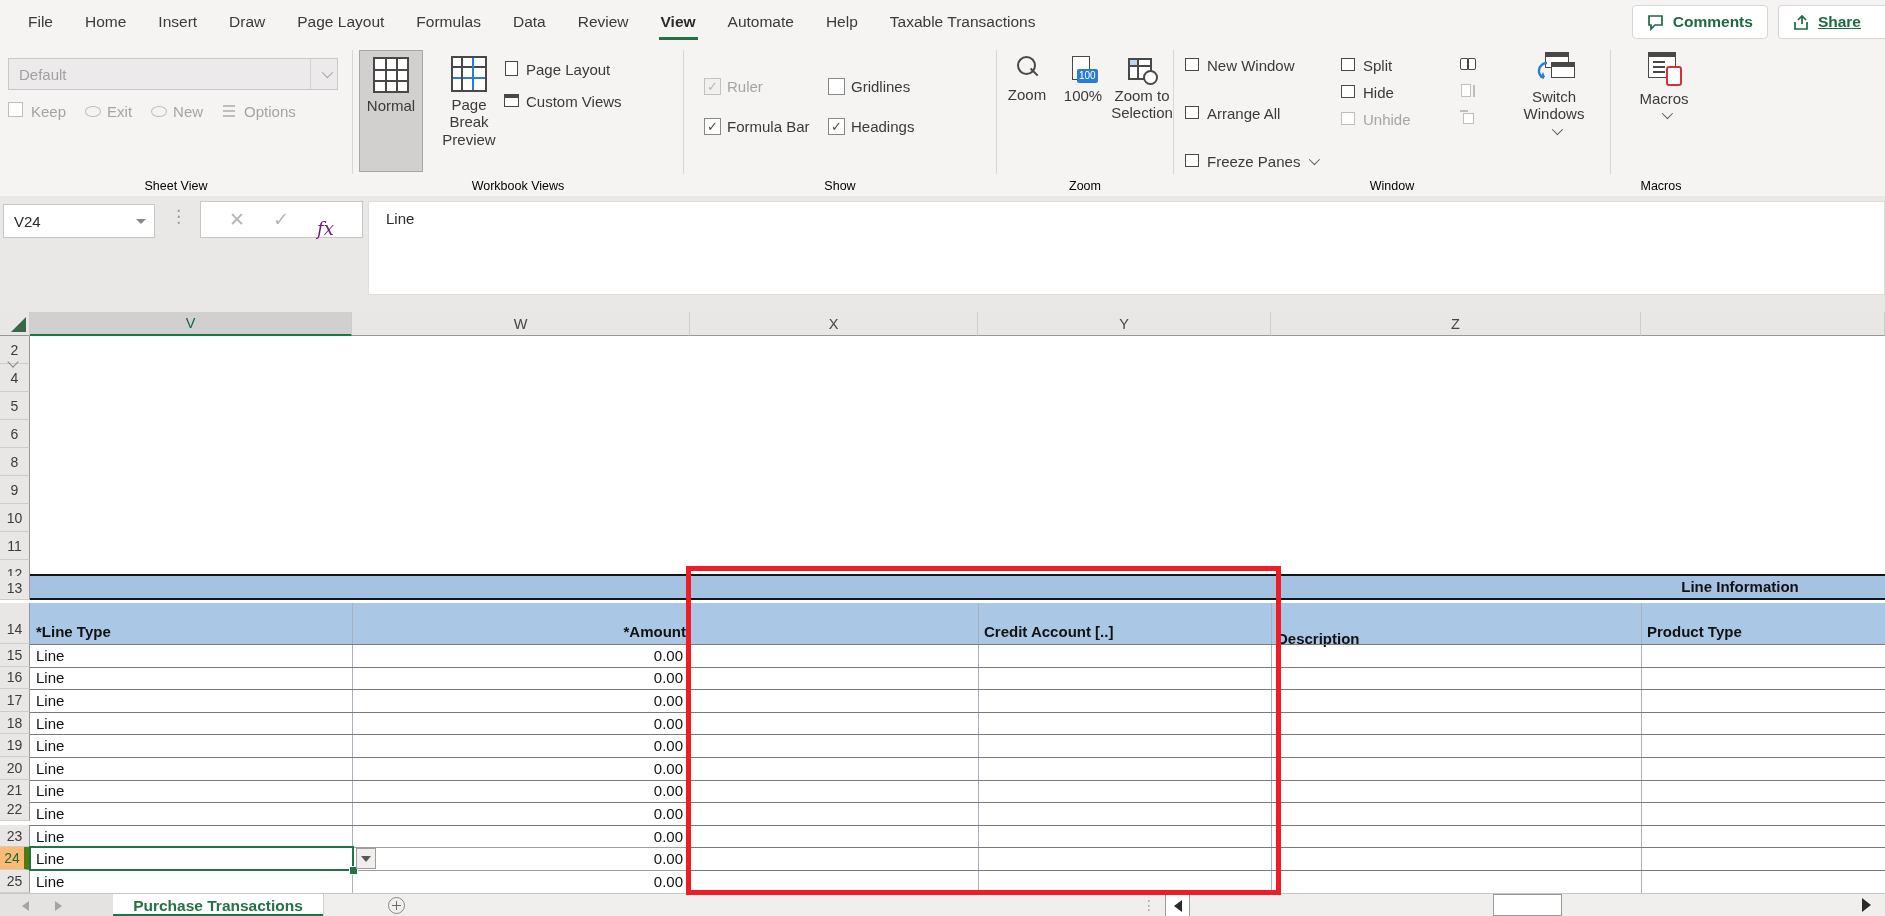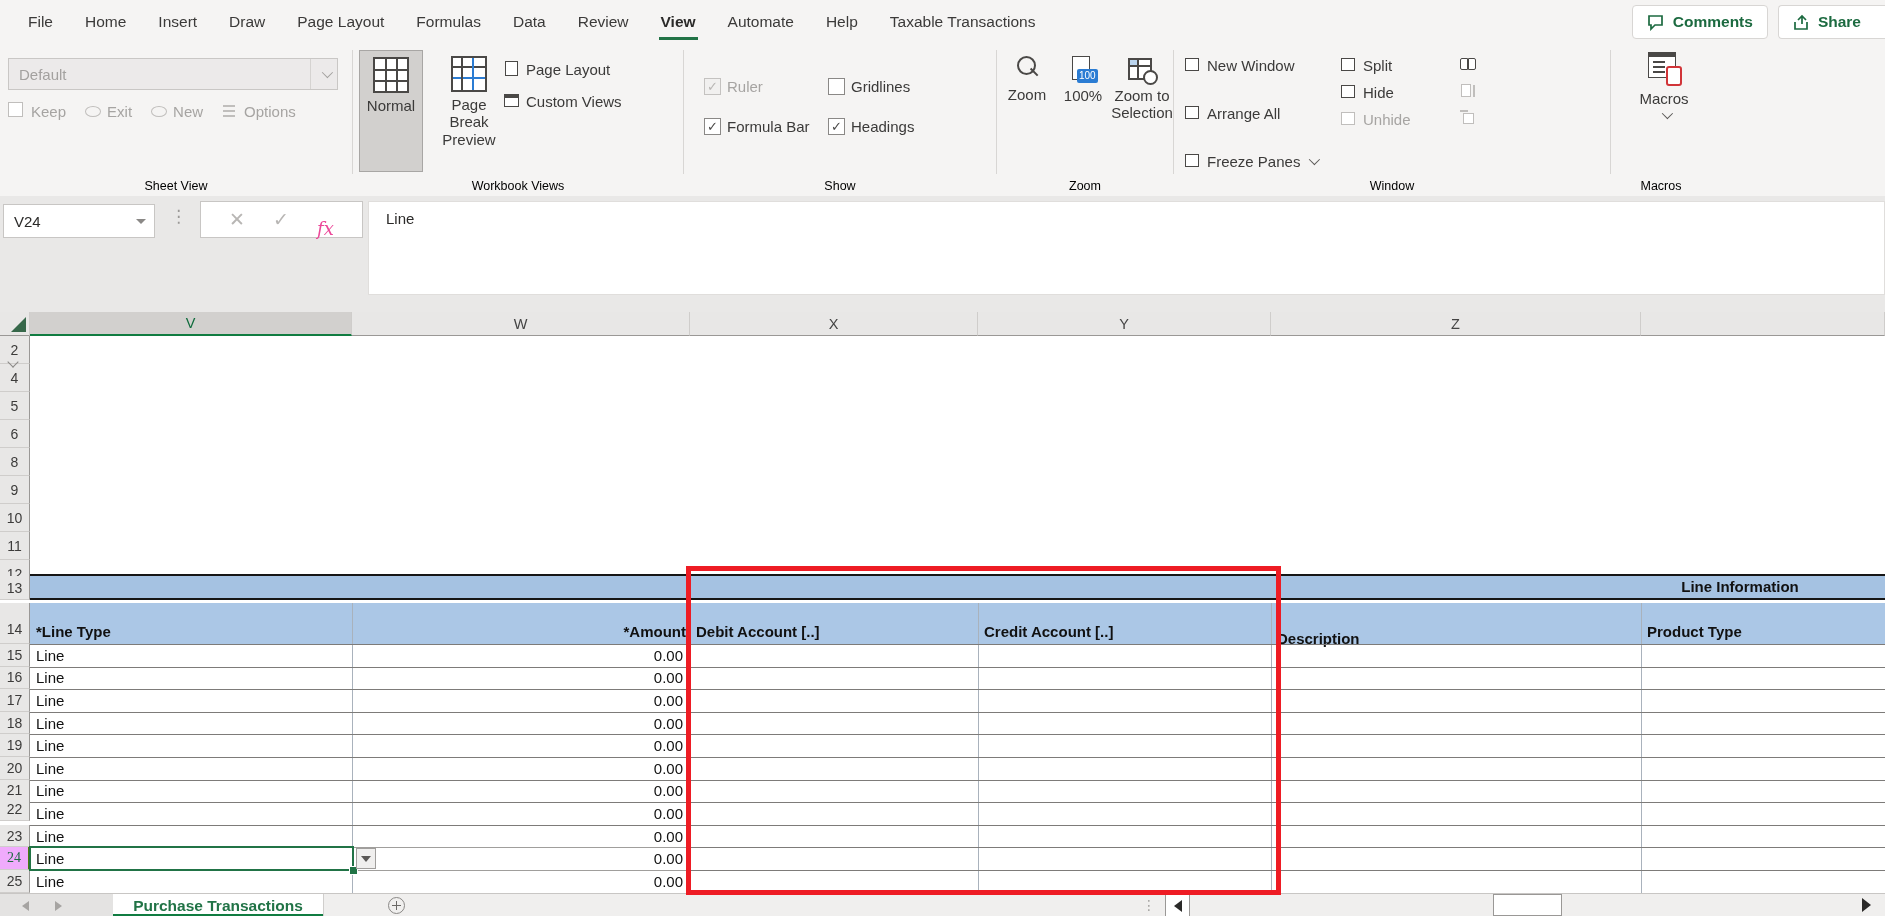--- a/index.html
+++ b/index.html
@@ -10,21 +10,21 @@
   .menubar{position:absolute;left:0;top:0;width:1885px;height:44px;background:#f5f4f3;
            display:flex;align-items:center;}
   .mtab{padding:0 16px;font-size:15.5px;color:#3b3a39;height:44px;display:flex;align-items:center;
         position:relative;white-space:nowrap;cursor:default;}
   .mtab.active{font-weight:bold;color:#2b2a29;}
   .mtab.active::after{content:"";position:absolute;left:14px;right:14px;bottom:4px;height:3px;background:#217346;}
   .mb-right{position:absolute;right:0;top:0;height:44px;display:flex;align-items:center;gap:10px;}
   .pill{background:#fff;border:1px solid #d8d6d4;border-radius:4px;height:32px;display:flex;
         align-items:center;gap:7px;padding:0 14px;font-size:15.5px;font-weight:bold;color:#1c6a40;}
   .pill svg{display:block;}
-  .pill.share{border-right:none;border-radius:4px 0 0 4px;padding-right:24px;}
+  .pill.share{border-right:none;border-radius:4px 0 0 4px;padding-right:24px;text-decoration:underline;}
   
   .ribbon{position:absolute;left:0;top:44px;width:1885px;height:152px;background:#f5f4f3;
           border-bottom:1px solid #d0cecc;display:flex;}
   .rgroup{position:relative;height:100%;flex:none;}
   .rlabel{position:absolute;left:0;right:0;bottom:3px;text-align:center;font-size:12.5px;color:#000000;}
   .rdiv{flex:none;width:1px;background:#d8d6d4;margin:6px 0 22px 0;}
   .combo{position:absolute;left:8px;top:14px;width:330px;height:32px;background:#eceaea;
          border:1px solid #c9c7c5;display:flex;align-items:center;font-size:15px;color:#a3a19f;
          padding-left:10px;box-sizing:border-box;}
   .combo .chev{position:absolute;right:0;top:0;width:26px;height:100%;border-left:1px solid #d5d3d1;
@@ -57,38 +57,38 @@
            border:1px solid #c8c6c4;box-sizing:border-box;display:flex;align-items:center;
            font-size:15px;color:#2b2a29;padding-left:10px;}
   .nb-chev{position:absolute;right:8px;top:14px;width:0;height:0;border-left:5px solid transparent;
            border-right:5px solid transparent;border-top:5px solid #8a8886;}
   .fdots{position:absolute;left:170px;top:10px;color:#9a9896;font-size:17px;letter-spacing:0;}
   .fxbox{position:absolute;left:200px;top:5px;width:163px;height:37px;background:#fff;
          border:1px solid #c8c6c4;box-sizing:border-box;display:flex;align-items:center;
          justify-content:space-around;padding:0 14px;}
   .fx-x{color:#b8b6b4;font-size:19px;font-weight:bold;}
   .fx-ck{color:#b8b6b4;font-size:19px;}
-  .fx-fx{color:#ec4899;font-size:18px;font-style:italic;font-family:"DejaVu Serif",serif;margin-top:18px;}
+  .fx-fx{color:#701a75;font-size:18px;font-style:italic;font-family:"DejaVu Serif",serif;margin-top:18px;}
   .farea{position:absolute;left:368px;top:5px;width:1517px;height:94px;background:#fff;
          border:1px solid #e0deDC;box-sizing:border-box;font-size:15px;color:#2b2a29;
          padding:8px 0 0 17px;}
   
   .sheet{position:absolute;left:0;top:312px;width:1885px;height:581px;background:#fff;}
   .colhdr{position:absolute;top:0;height:24px;background:#e8e7e6;border-right:1px solid #cfcdcb;
           border-bottom:1px solid #9a9896;box-sizing:border-box;display:flex;align-items:center;
           justify-content:center;font-size:14.5px;color:#444;}
   .colhdr.sel{background:#d2d0ce;border-bottom:2px solid #107c41;color:#0f6b3c;}
   .corner{position:absolute;left:0;top:0;width:30px;height:24px;background:#e8e7e6;
           border-right:1px solid #cfcdcb;border-bottom:1px solid #9a9896;box-sizing:border-box;}
   .corner::after{content:"";position:absolute;right:3px;bottom:3px;width:0;height:0;
           border-left:15px solid transparent;border-bottom:15px solid #37684a;}
   .rowhdr{position:absolute;left:0;width:30px;background:#e8e7e6;border-right:1px solid #9a9896;
           border-bottom:1px solid #cfcdcb;box-sizing:border-box;display:flex;align-items:center;
           justify-content:center;font-size:14px;color:#3c3b3a;}
-  .rowhdr.sel{background:#f0abfc;color:#1e6b41;border-right:2px solid #4d7c0f;font-family:Liberation Serif, serif;}
+  .rowhdr.sel{background:#fdba74;color:#1e6b41;border-right:6px solid #4d7c0f;}
   .hiddenmark{position:absolute;left:9px;width:9px;height:9px;}
   .hiddenmark::before{content:"";position:absolute;left:0;top:0;width:7px;height:7px;
           border-right:1.5px solid #8a8886;border-bottom:1.5px solid #8a8886;transform:rotate(45deg);}
   .banner{position:absolute;background:#a5c2e2;}
   .blkline{position:absolute;background:#161616;}
   .bannertext{position:absolute;font-size:15px;font-weight:bold;color:#111;}
   .hdr14{position:absolute;background:#abc7e6;}
   .hcell{position:absolute;display:flex;align-items:flex-end;font-size:15px;font-weight:bold;
          color:#111;box-sizing:border-box;padding:0 4px 4px 6px;}
   .hcell.right{justify-content:flex-end;}
@@ -362,20 +362,32 @@
           <span class="winic" style="position:absolute;left:8px;top:2px;width:8px;height:12px;border-radius:0 2px 2px 0;"></span>
         </span>
         <span class="icon16">
           <span class="winic dim" style="position:absolute;left:1px;top:1px;width:10px;height:13px;"></span>
           <span style="position:absolute;left:13px;top:2px;width:2px;height:12px;background:#c0bebc;"></span>
         </span>
         <span class="icon16">
           <span class="winic dim" style="position:absolute;left:3px;top:3px;width:11px;height:11px;"></span>
           <span style="position:absolute;left:0;top:0;width:8px;height:2px;background:#c0bebc;"></span>
         </span>
+      </div>
+      <div class="bigbtn" style="position:absolute;left:330px;top:2px;width:92px;height:112px;">
+        <span style="position:relative;width:34px;height:32px;">
+          <span class="winic" style="position:absolute;left:8px;top:0;width:24px;height:16px;border-top-width:5px;"></span>
+          <span class="winic" style="position:absolute;left:14px;top:10px;width:24px;height:16px;border-top-width:5px;"></span>
+          <svg style="position:absolute;left:-2px;top:8px;" width="18" height="20" viewBox="0 0 18 20">
+              <path d="M12 3 A8 8 0 0 0 4 12 A8 8 0 0 0 9 18" fill="none" stroke="#2b7cd3" stroke-width="2.4"></path>
+              <path d="M5 18l5-1-2-5z" fill="#2b7cd3"></path>
+            </svg>
+        </span>
+        <span>Switch Windows</span>
+        <span class="chevron"></span>
       </div>
       <div class="rlabel">Window</div>
     </div>
     <div class="rdiv"></div>
 
     <div class="rgroup" style="width:100px;">
       <div class="bigbtn" style="position:absolute;left:10px;top:2px;width:78px;height:112px;">
         <span style="position:relative;width:36px;height:34px;">
           <span class="winic" style="position:absolute;left:2px;top:0;width:28px;height:26px;border-top-width:5px;"></span>
           <span style="position:absolute;left:7px;top:9px;width:12px;height:1.8px;background:#4a4846;"></span>
@@ -425,21 +437,20 @@
       <div class="rowhdr" style="top: 248px; height: 28px;">12</div>
       <div class="hiddenmark" style="top: 46px;"></div>
       <div class="blkline" style="left: 30px; top: 262px; width: 1855px; height: 2px;"></div>
       <div class="banner" style="left: 30px; top: 264px; width: 1855px; height: 22px;"></div>
       <div class="bannertext" style="left: 1650px; top: 266px; width: 180px; text-align: center;">Line Information</div>
       <div class="blkline" style="left: 30px; top: 286px; width: 1855px; height: 2px;"></div>
       <div class="rowhdr" style="top: 264px; height: 24px;">13</div>
       <div class="hdr14" style="left: 30px; top: 291px; width: 1855px; height: 41px;"></div>
       <div class="hcell" style="left: 30px; top: 291px; width: 322px; height: 41px;">*Line Type</div>
       <div class="hcell right" style="left: 352px; top: 291px; width: 338px; height: 41px;">*Amount</div>
-      <div class="hcell" style="left: 690px; top: 291px; width: 288px; height: 41px;">Debit Account [..]</div>
       <div class="hcell" style="left: 978px; top: 291px; width: 293px; height: 41px;">Credit Account [..]</div>
       <div class="hcell" style="left: 1271px; top: 298px; width: 370px; height: 41px;">Description</div>
       <div class="hcell" style="left: 1641px; top: 291px; width: 244px; height: 41px;">Product Type</div>
       <div class="rowhdr" style="top: 291px; height: 41px; align-items: flex-end; padding-bottom: 6px;">14</div>
       <div class="vline" style="left: 352px; top: 291px; height: 290px; background: rgb(169, 178, 188);"></div>
       <div class="vline" style="left: 690px; top: 291px; height: 290px; background: rgb(169, 178, 188);"></div>
       <div class="vline" style="left: 978px; top: 291px; height: 290px; background: rgb(169, 178, 188);"></div>
       <div class="vline" style="left: 1271px; top: 291px; height: 290px; background: rgb(169, 178, 188);"></div>
       <div class="vline" style="left: 1641px; top: 291px; height: 290px; background: rgb(169, 178, 188);"></div>
       <div class="hline" style="left: 30px; top: 332px; width: 1855px;"></div>

